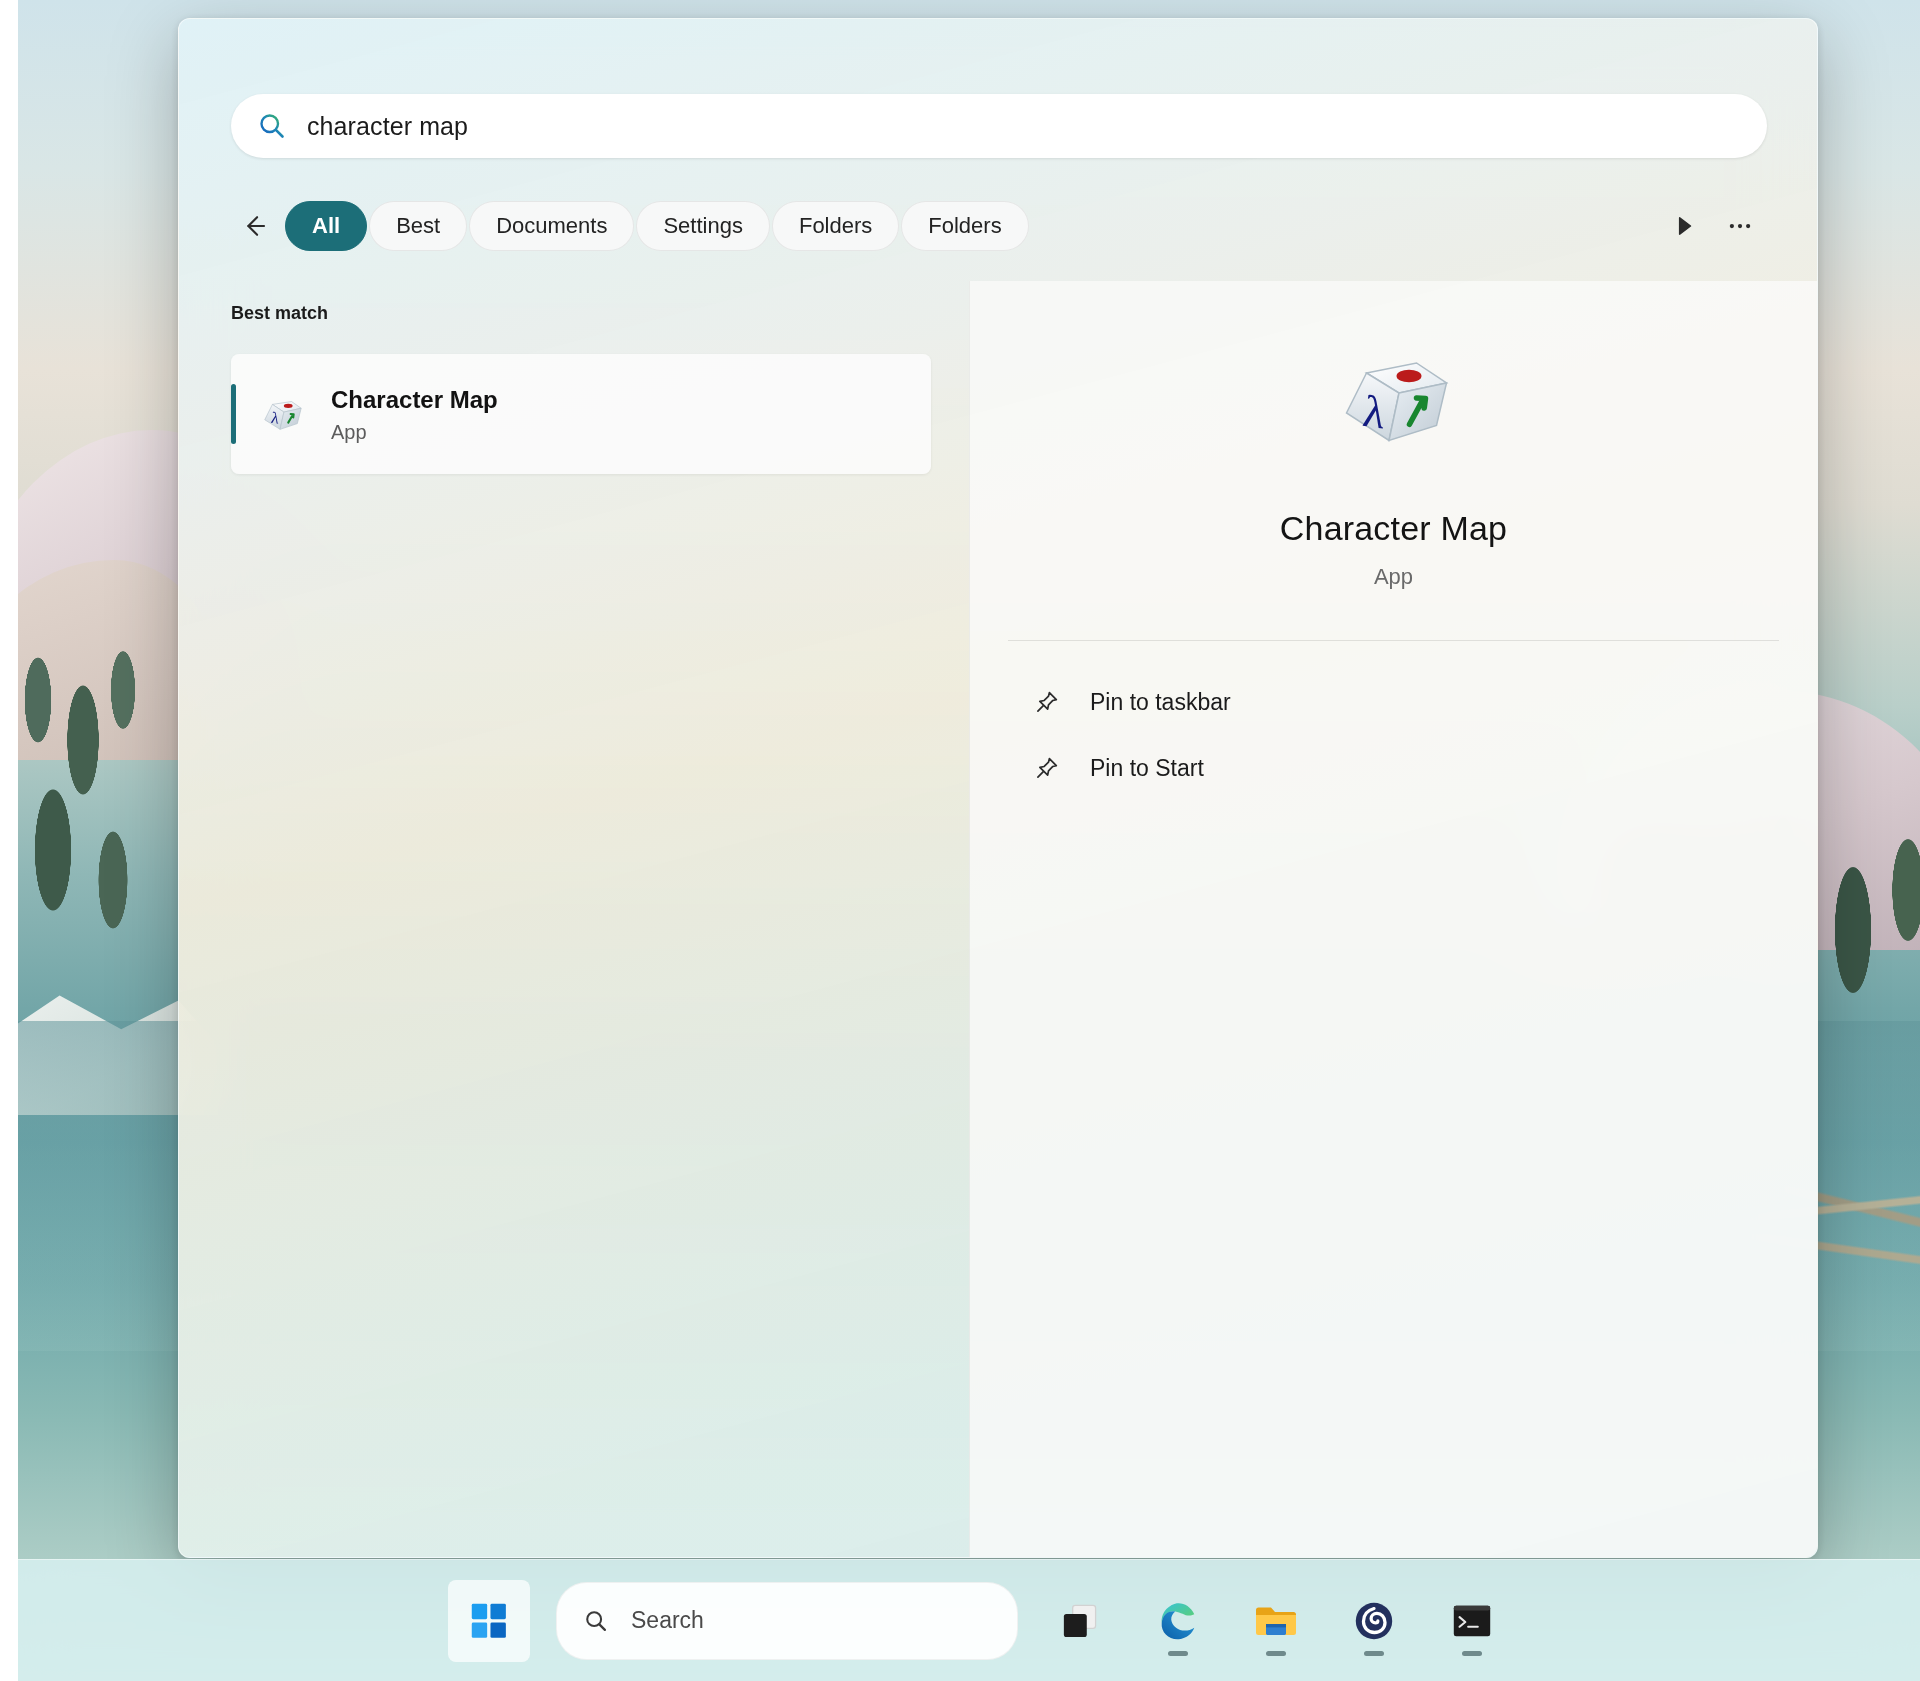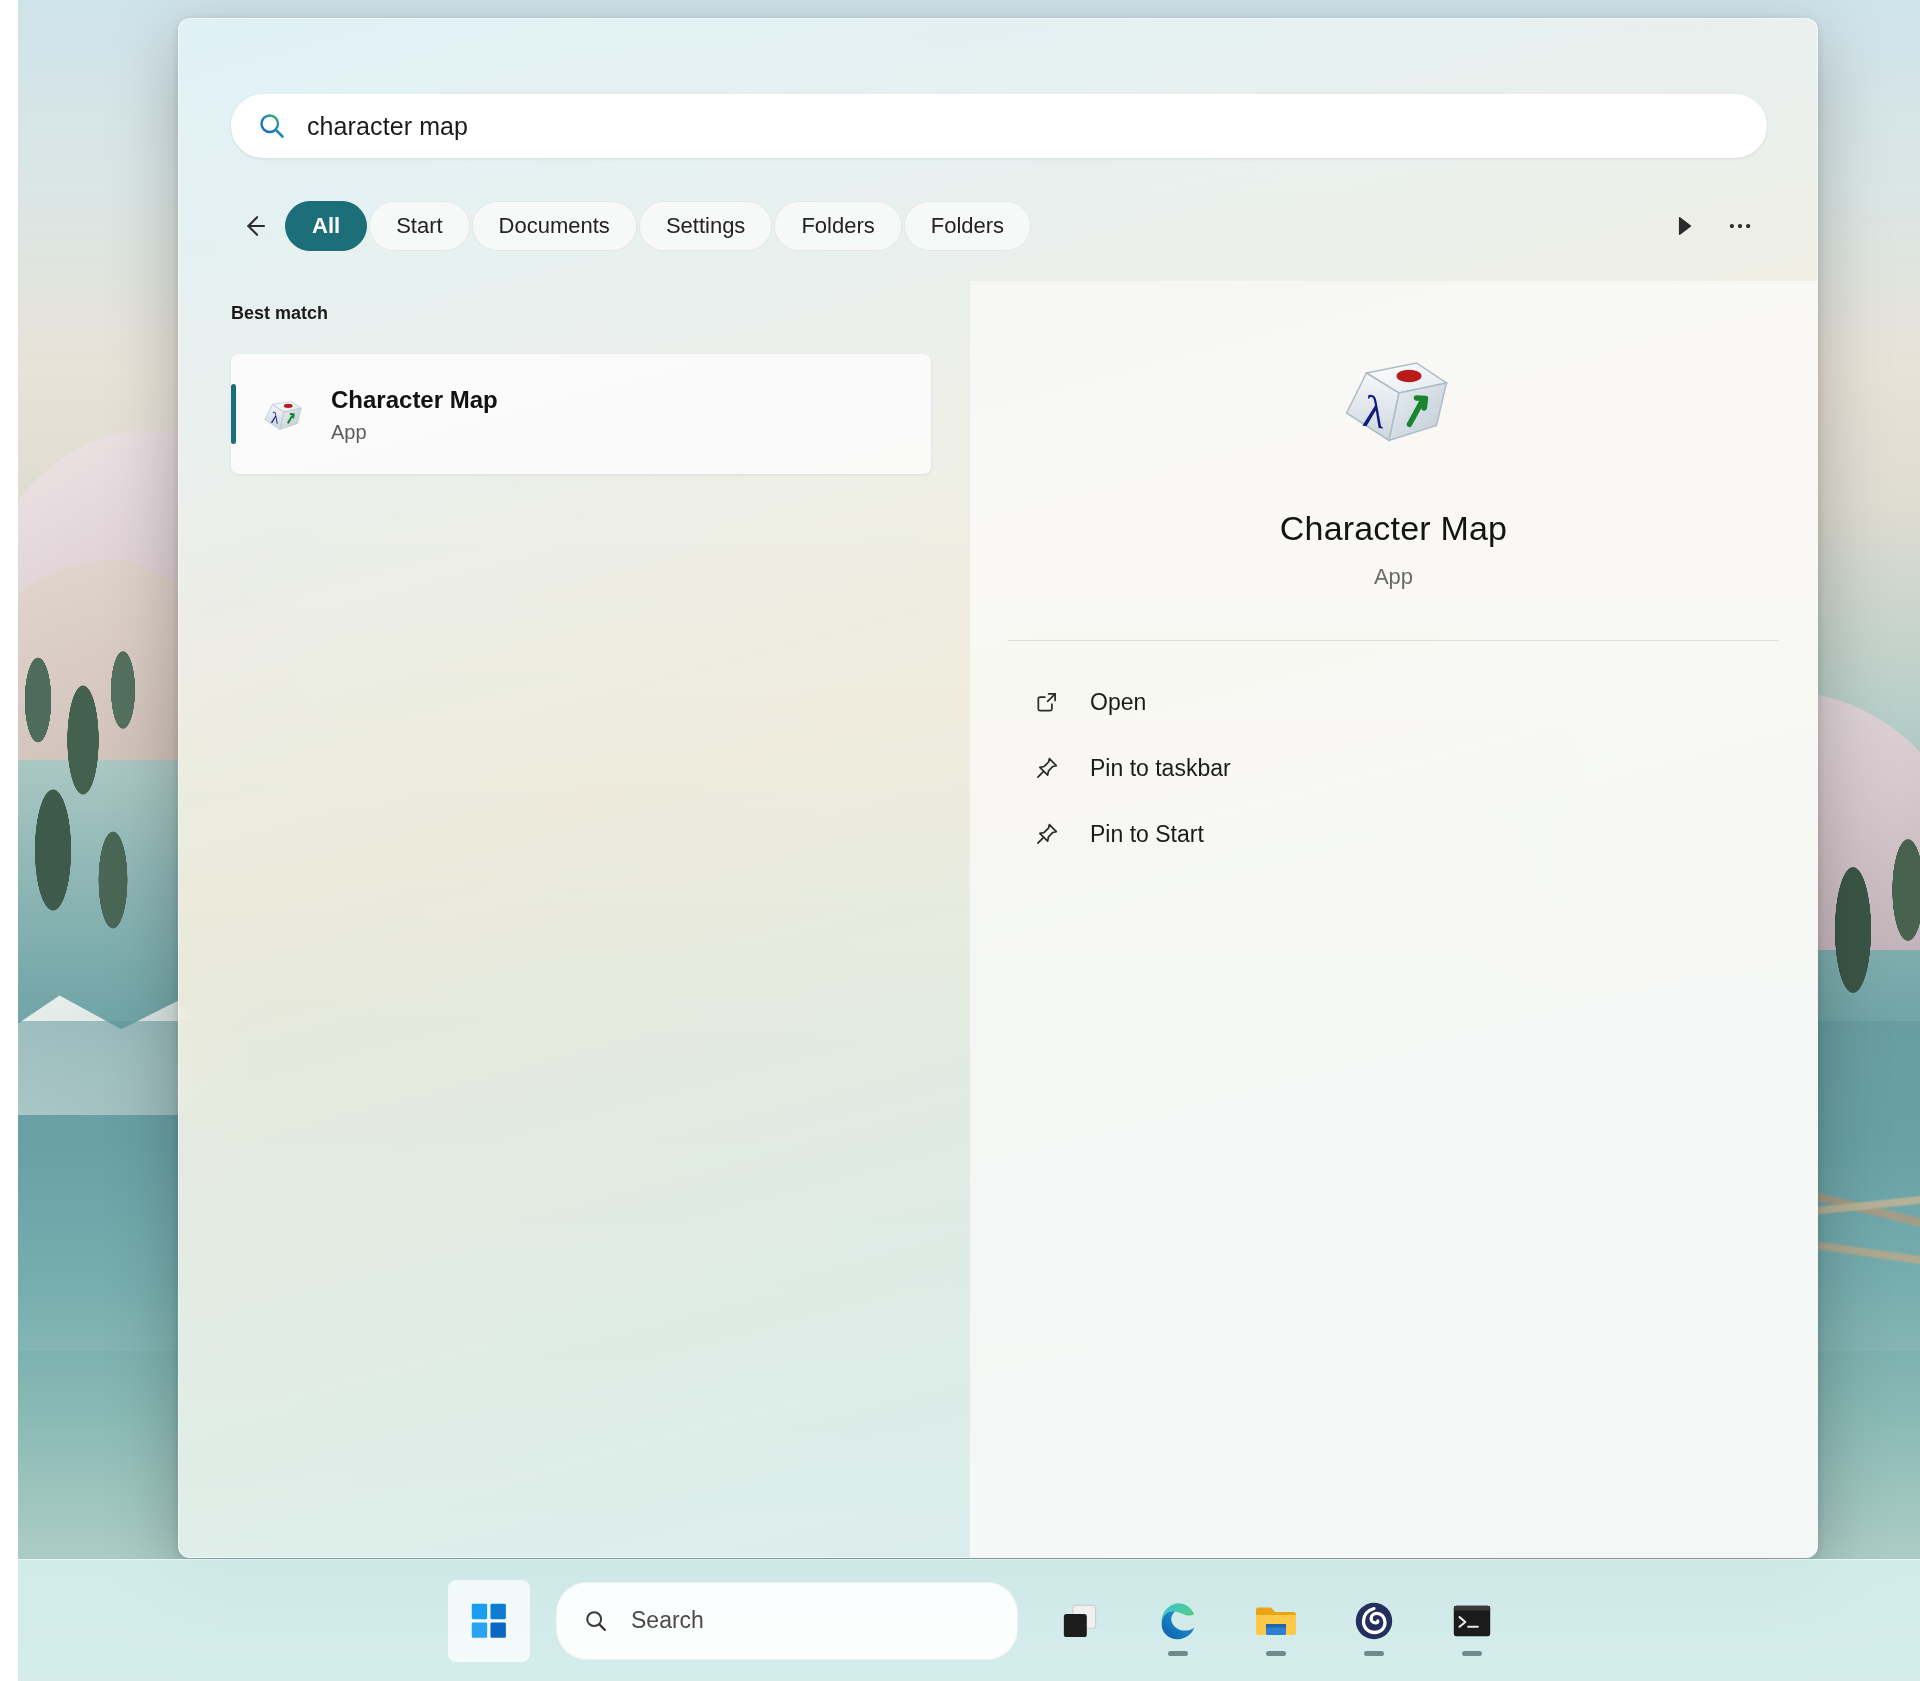--- a/index.html
+++ b/index.html
@@ -331,21 +331,21 @@
         <svg width="30" height="30" viewBox="0 0 24 24">
           <path d="M14.5 5 L7.5 12 L14.5 19" fill="none" stroke="#2b2b2b" stroke-width="1.7" stroke-linecap="round" stroke-linejoin="round"></path>
           <line x1="7.5" y1="12" x2="20" y2="12" stroke="#2b2b2b" stroke-width="1.7" stroke-linecap="round"></line>
         </svg>
       </div>
 
       <div class="pill active">
         <span>All</span>
       </div>
       <div class="pill">
-        <span>Start</span>
+        <span>Best</span>
       </div>
       <div class="pill">
         <span>Documents</span>
       </div>
       <div class="pill">
         <span>Settings</span>
       </div>
       <div class="pill">
         <span>Folders</span>
       </div>
@@ -431,30 +431,20 @@
             <path d="M30.2 32.5 L35.6 22.6 M33 22 L36.6 22.2 L36.1 26" stroke="#18862f" stroke-width="2.2" fill="none" stroke-linecap="round" stroke-linejoin="round"></path>
           </svg>
         </div>
 
         <div id="detail-title">Character Map</div>
         <div id="detail-sub">App</div>
         <div id="detail-divider"></div>
 
         <div id="action-list">
 
-          <div class="action-item">
-            <span class="ic">
-              <svg width="26" height="26" viewBox="0 0 24 24">
-                <path d="M13.5 4.5 H19.5 V10.5" fill="none" stroke="#2b2b2b" stroke-width="1.6" stroke-linecap="round" stroke-linejoin="round"></path>
-                <line x1="19.5" y1="4.5" x2="12.6" y2="11.4" stroke="#2b2b2b" stroke-width="1.6" stroke-linecap="round"></line>
-                <path d="M16.5 14 V18.5 A1.5 1.5 0 0 1 15 20 H5.5 A1.5 1.5 0 0 1 4 18.5 V9 A1.5 1.5 0 0 1 5.5 7.5 H10" fill="none" stroke="#2b2b2b" stroke-width="1.6" stroke-linecap="round" stroke-linejoin="round"></path>
-              </svg>
-            </span>
-            <span class="lbl">Open</span>
-          </div>
 
 
 
           <div class="action-item">
             <span class="ic">
               <svg width="26" height="26" viewBox="0 0 24 24">
                 <path d="M14.2 3.4 L20.6 9.8 L17.4 10.6 L13.4 14.6 L12.6 18.6 L5.4 11.4 L9.4 10.6 L13.4 6.6 Z" fill="none" stroke="#2b2b2b" stroke-width="1.6" stroke-linejoin="round"></path>
                 <line x1="8.6" y1="15.4" x2="3.6" y2="20.4" stroke="#2b2b2b" stroke-width="1.6" stroke-linecap="round"></line>
               </svg>
             </span>

